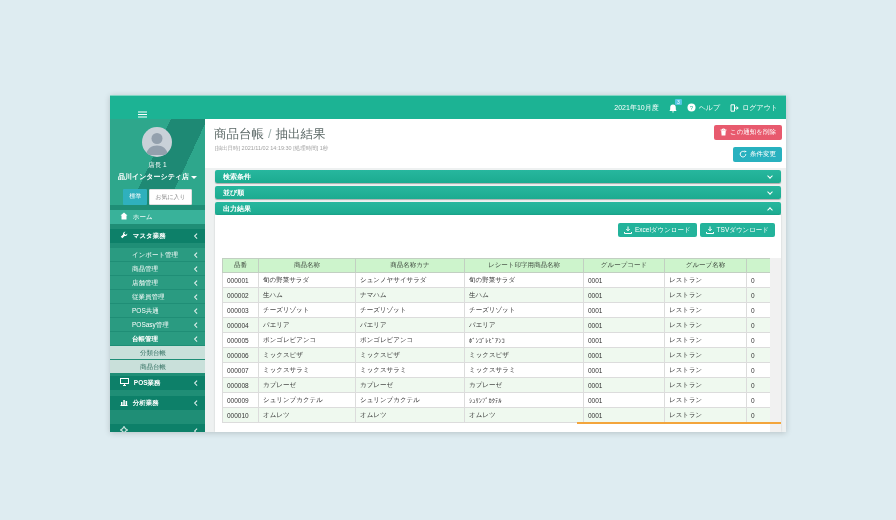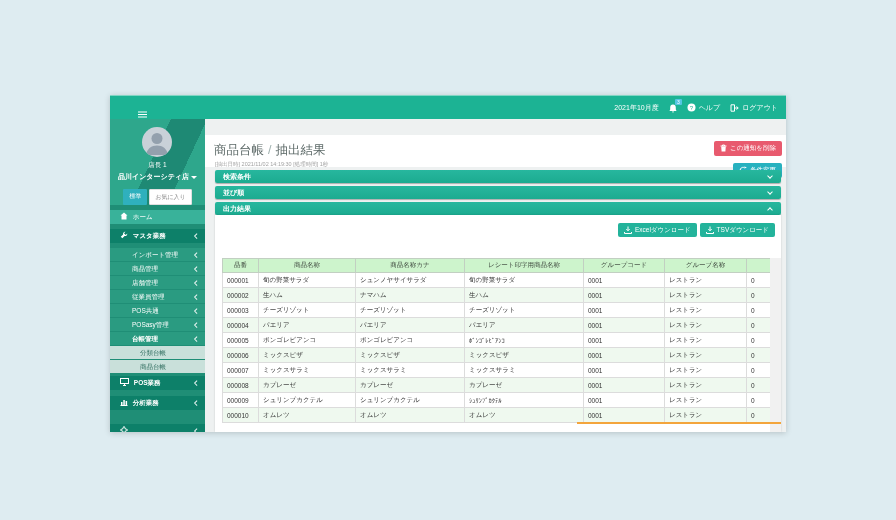--- a/index.html
+++ b/index.html
@@ -45,21 +45,21 @@
   .mi-sub    { background:#2a9b81; padding-left:22px; margin-bottom:1px; }
   .mi-subhdr { background:#2a9b81; padding-left:22px; margin-bottom:1px; font-weight:bold; }
   .mi-active { background:#c9e0da; color:#2c6a5c; padding-left:30px; margin-bottom:1px; }
   .gap5 { margin-top:5px; } .gap3 { margin-top:3px; } .gap6 { margin-top:6px; } .gap14 { margin-top:14px; }
   .chev-l { position:absolute; right:7px; top:5px; width:3.5px; height:3.5px;
             border-left:1px solid rgba(255,255,255,.9); border-bottom:1px solid rgba(255,255,255,.9);
             transform:rotate(45deg); }
 
   
   .main { position:absolute; left:95px; top:24px; right:0; bottom:0; background:#eef1f1; }
-  .header-band { position:absolute; top:16px; left:0; right:0; height:32px; background:#fff; }
+  .header-band { position:absolute; top:0; left:0; right:0; height:49px; background:#fff; }
   .page-title { position:absolute; left:9px; top:7px; font-size:12.5px; color:#5d6a68; }
   .page-title .sep { color:#9fb0ae; padding:0 4px; }
   .page-meta { position:absolute; left:10px; top:26px; font-size:5.5px; color:#a2a2a2; }
   .btn { display:flex; align-items:center; gap:3px; border-radius:2px; color:#fff;
          font-size:6.5px; cursor:pointer; }
   .btn-danger { position:absolute; right:4px; top:6px;  height:15px; padding:0 6px; background:#e85a6e; }
   .btn-change { position:absolute; right:4px; top:28px; height:15px; padding:0 6px; background:#28b1bf; }
 
   .acc { position:absolute; left:10px; right:5px; height:13px; border-radius:2px;
          background:linear-gradient(#27b79e,#1cab90); color:#fff; font-size:7px; font-weight:bold;

